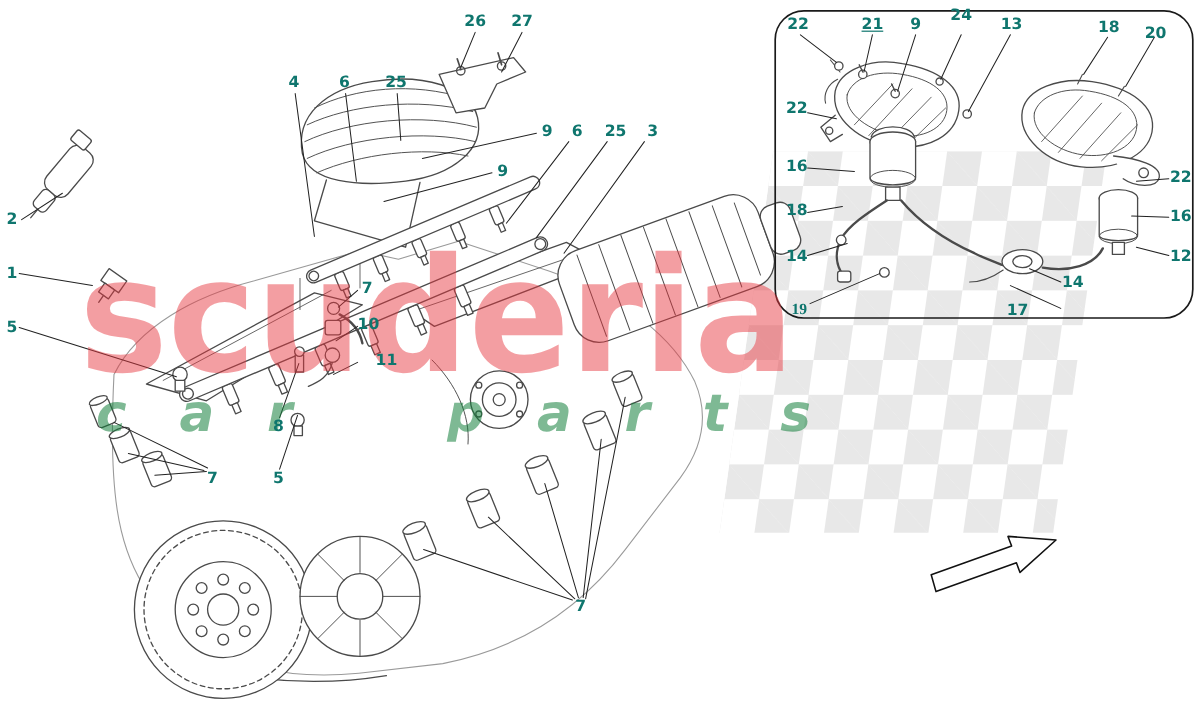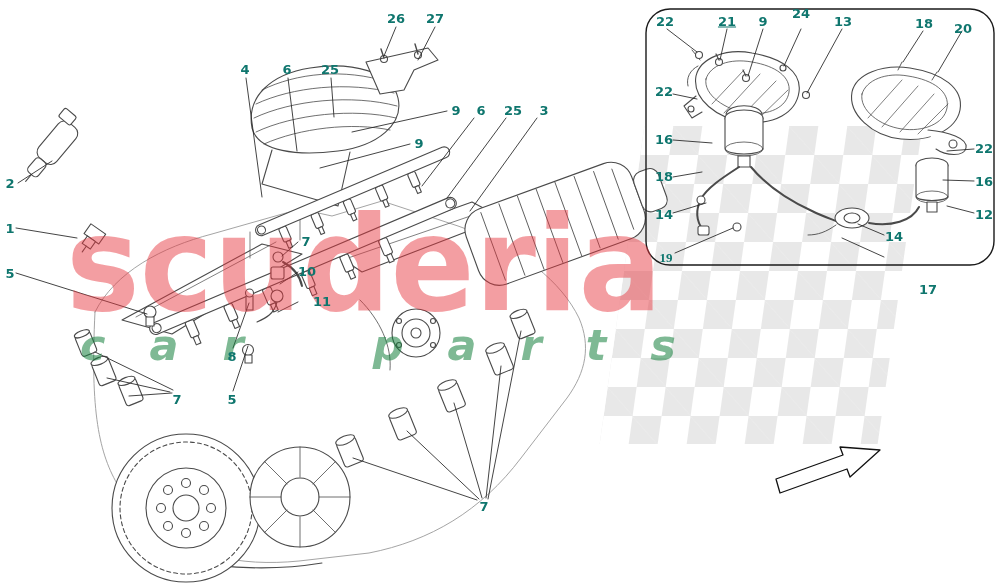--- a/index.html
+++ b/index.html
@@ -350,16 +350,16 @@
       <span class="callout" style="left: 963px; top: 28px;">20</span>
       <span class="callout" style="left: 664px; top: 91px;">22</span>
       <span class="callout" style="left: 664px; top: 139px;">16</span>
       <span class="callout" style="left: 664px; top: 176px;">18</span>
       <span class="callout" style="left: 664px; top: 214px;">14</span>
       <span class="callout" style="left: 666px; top: 257px; font-family: Liberation Serif, serif;">19</span>
       <span class="callout" style="left: 984px; top: 148px;">22</span>
       <span class="callout" style="left: 984px; top: 181px;">16</span>
       <span class="callout" style="left: 984px; top: 214px;">12</span>
       <span class="callout" style="left: 894px; top: 236px;">14</span>
-      <span class="callout" style="left: 928px; top: 259px; margin-top: 30px;">17</span>
+      <span class="callout" style="left: 848px; top: 259px;">17</span>
     </div>
 
 </div>
 
 </body></html>

